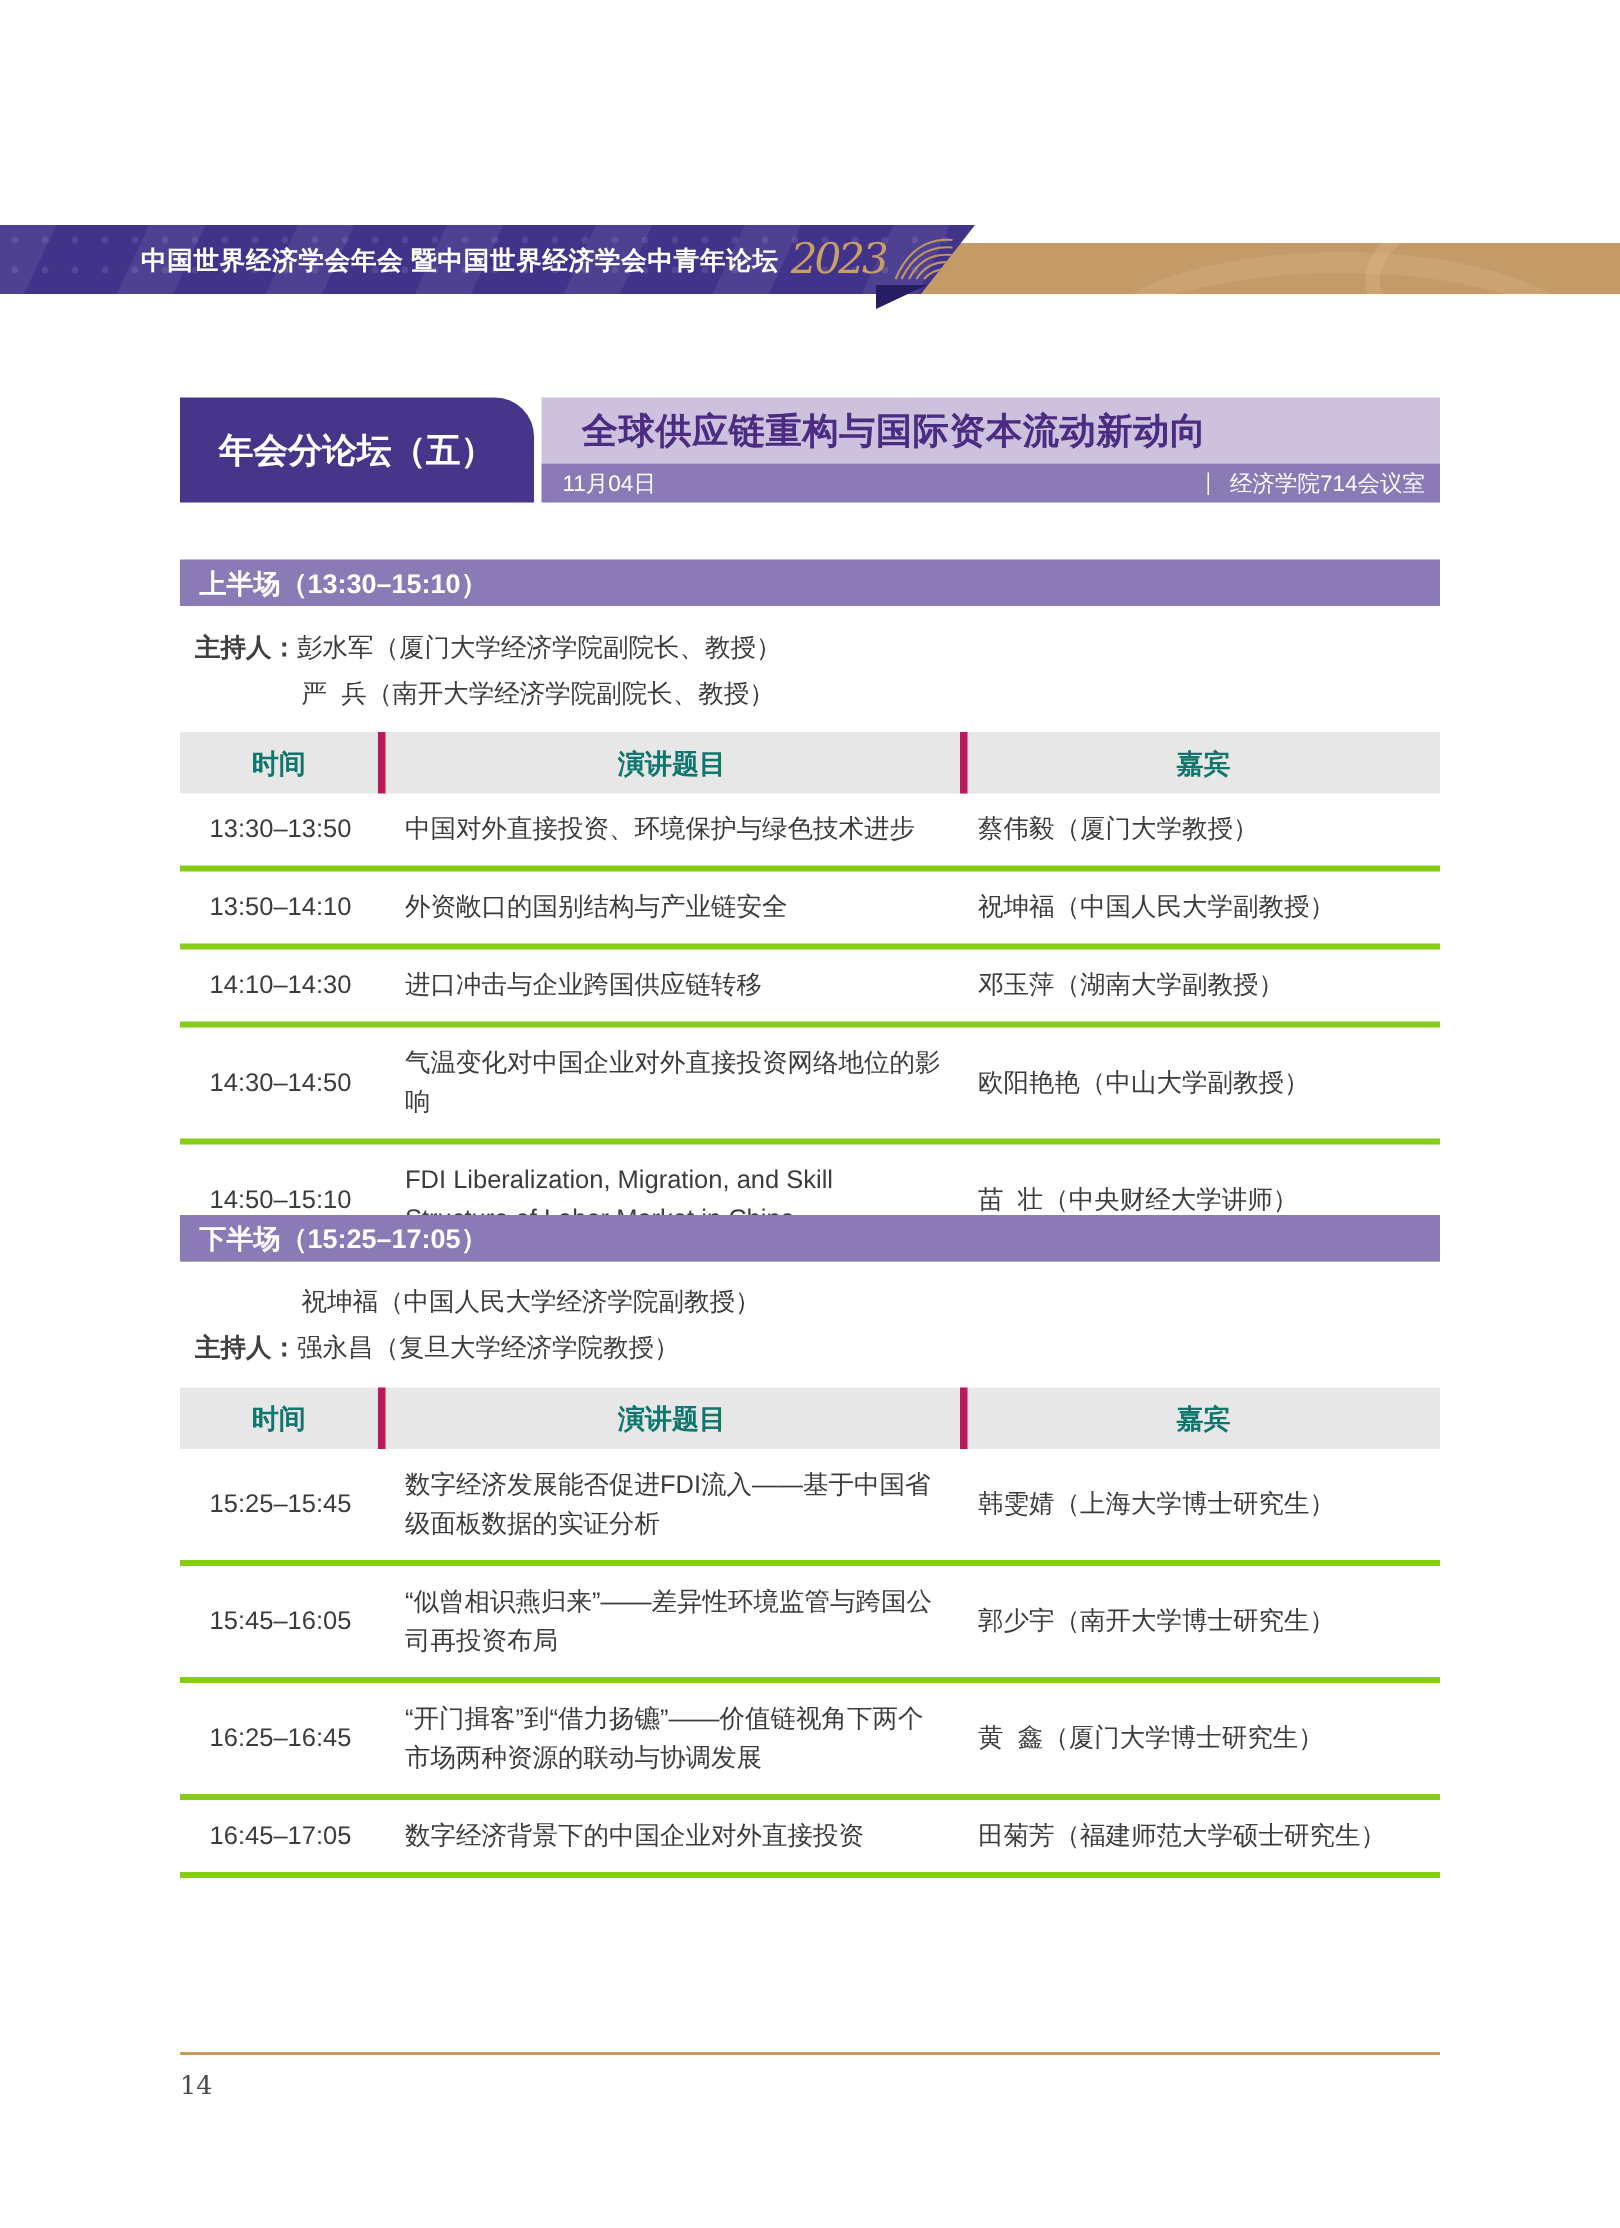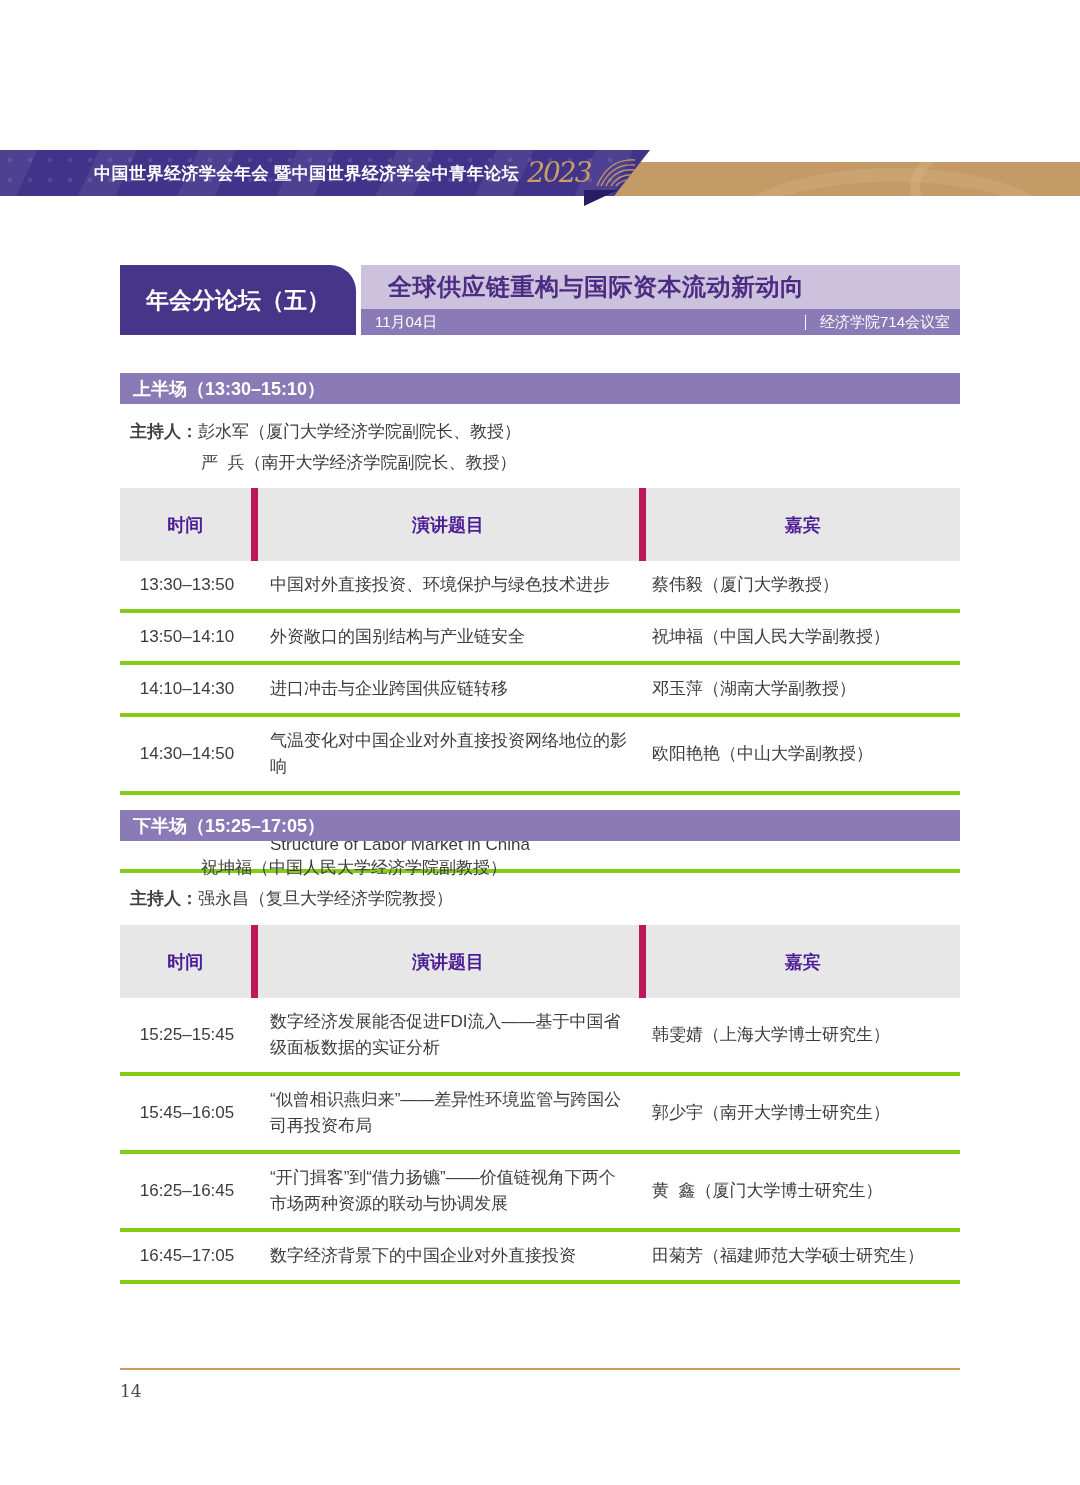--- a/index.html
+++ b/index.html
@@ -44,22 +44,22 @@
   .hosts{position:absolute;left:130px;width:830px;font-size:17px;color:#3c3c3c;}
   .host-line{line-height:31px;}
   .host-label{font-weight:bold;color:#404040;}
   .host-line.indent{padding-left:71px;}
 
   
   table.session-table{position:absolute;left:120px;width:840px;border-collapse:collapse;table-layout:fixed;font-size:17px;}
   col.c-time{width:134px;}
   col.c-topic{width:388px;}
   col.c-guest{width:318px;}
-  table.session-table th{background:#e8e7e7;font-weight:bold;color:#4c1d95;font-size:18px;height:41px;text-align:center;padding:16px;}
-  table.session-table th + th{border-left:7px solid #be185d;}
+  table.session-table th{background:#e8e7e7;font-weight:bold;color:#0f766e;font-size:18px;height:41px;text-align:center;padding:0;}
+  table.session-table th + th{border-left:5px solid #be185d;}
   table.session-table td{border-bottom:4px solid #84cc16;vertical-align:middle;padding:11px 0;line-height:26px;}
   td.t{text-align:center;color:#3c3c3c;}
   td.p{padding-left:16px !important;padding-right:14px !important;}
   td.g{padding-left:10px !important;padding-right:6px !important;}
 
   
   .gold-line{position:absolute;left:120px;top:1368px;width:840px;height:2px;background:#c79a5e;}
   .page-number{position:absolute;left:120px;top:1381px;font-family:"DejaVu Serif",serif;font-size:17px;color:#4a4a4a;}
 </style>
 </head>

